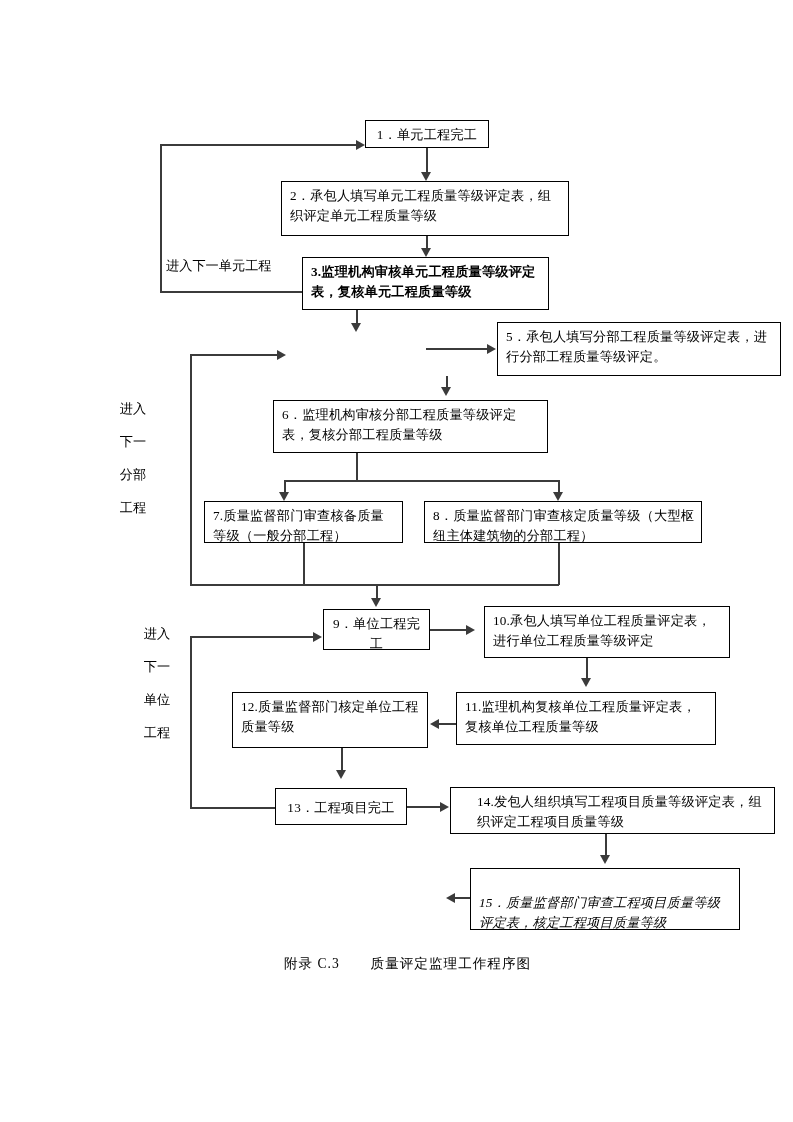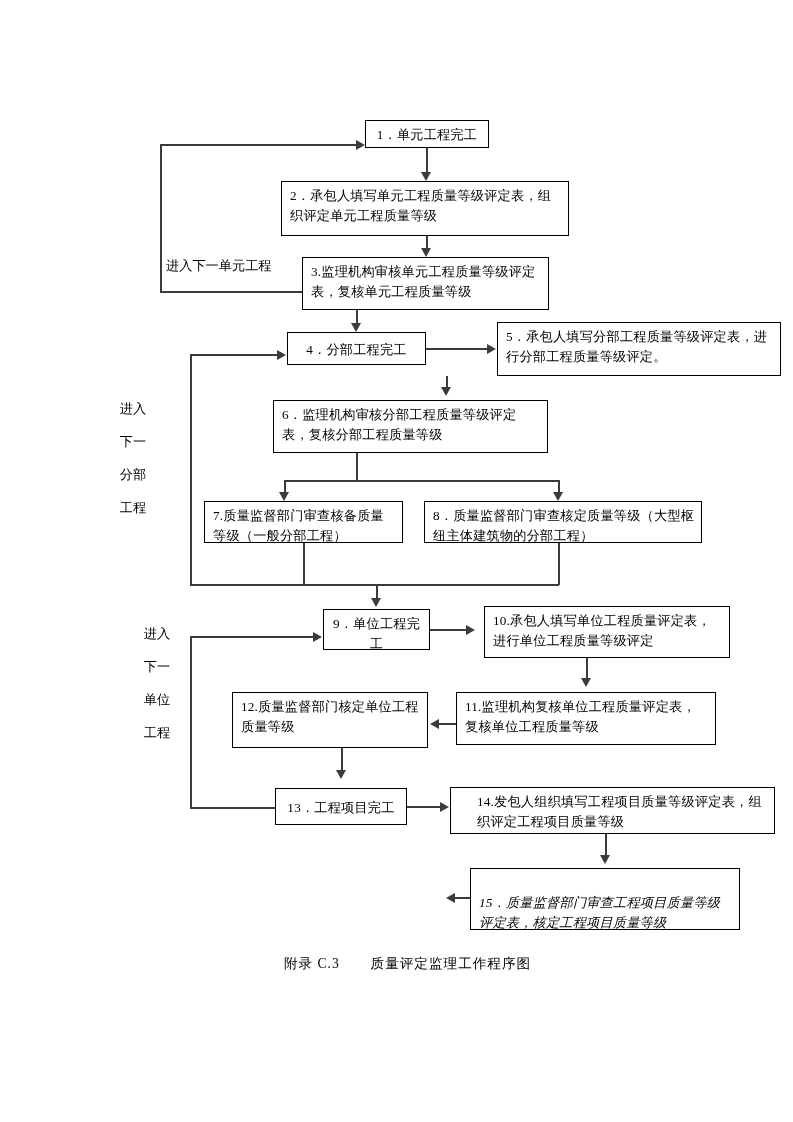--- a/index.html
+++ b/index.html
@@ -67,23 +67,22 @@
 </style>
 </head>
 <body>
 
 <div id="canvas">
 
   <div class="box center" style="left:365px;top:120px;width:124px;height:28px;">1．单元工程完工</div>
 
   <div class="box" style="left:281px;top:181px;width:288px;height:55px;">2．承包人填写单元工程质量等级评定表，组织评定单元工程质量等级</div>
 
-  <div class="box" style="left:302px;top:257px;width:247px;height:53px;">3.监理机构审核单元工程质量等级评定表，复核单元工程质量等级</div>
+  <div class="box" style="left:302px;top:257px;width:247px;height:53px;font-weight:bold;">3.监理机构审核单元工程质量等级评定表，复核单元工程质量等级</div>
 
-  <div class="box center" style="left:287px;top:332px;width:139px;height:33px;padding-top:7px;">4．分部工程完工</div>
 
   <div class="box" style="left:497px;top:322px;width:284px;height:54px;">5．承包人填写分部工程质量等级评定表，进行分部工程质量等级评定。</div>
 
   <div class="box" style="left:273px;top:400px;width:275px;height:53px;">6．监理机构审核分部工程质量等级评定表，复核分部工程质量等级</div>
 
   <div class="box" style="left:204px;top:501px;width:199px;height:42px;">7.质量监督部门审查核备质量等级（一般分部工程）</div>
 
   <div class="box" style="left:424px;top:501px;width:278px;height:42px;">8．质量监督部门审查核定质量等级（大型枢纽主体建筑物的分部工程）</div>
 
   <div class="box center" style="left:323px;top:609px;width:107px;height:41px;">9．单位工程完工</div>

